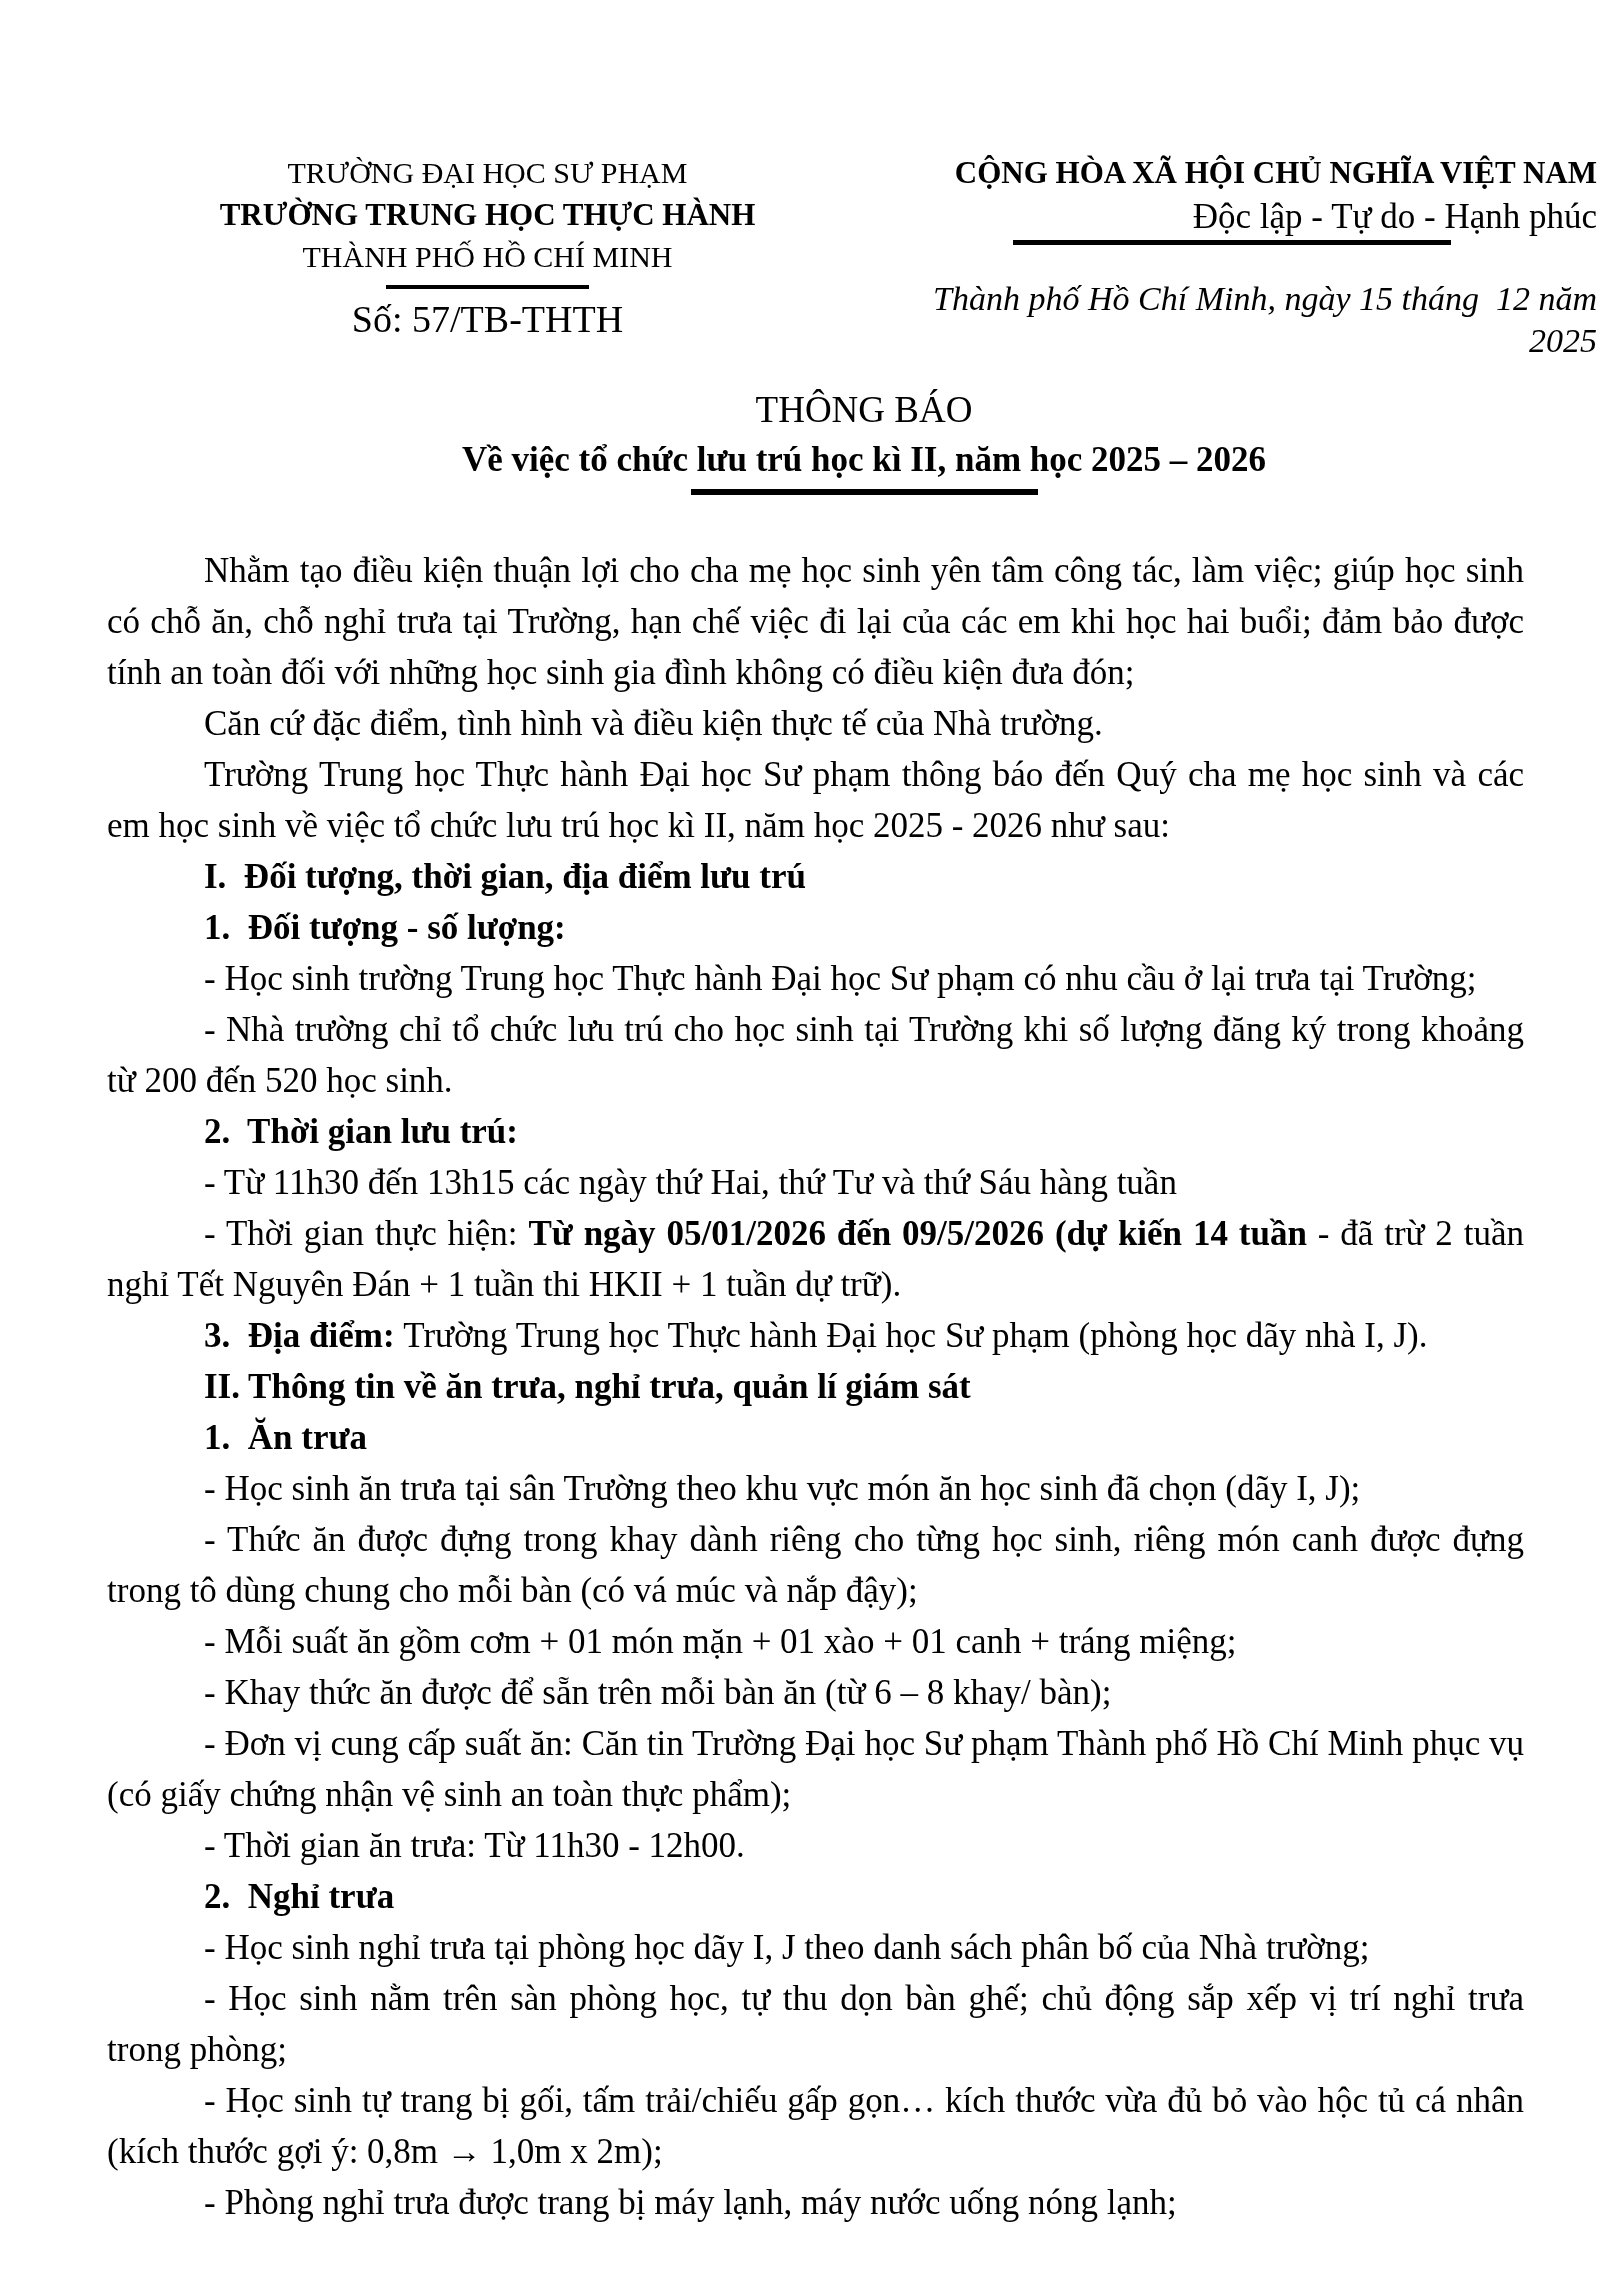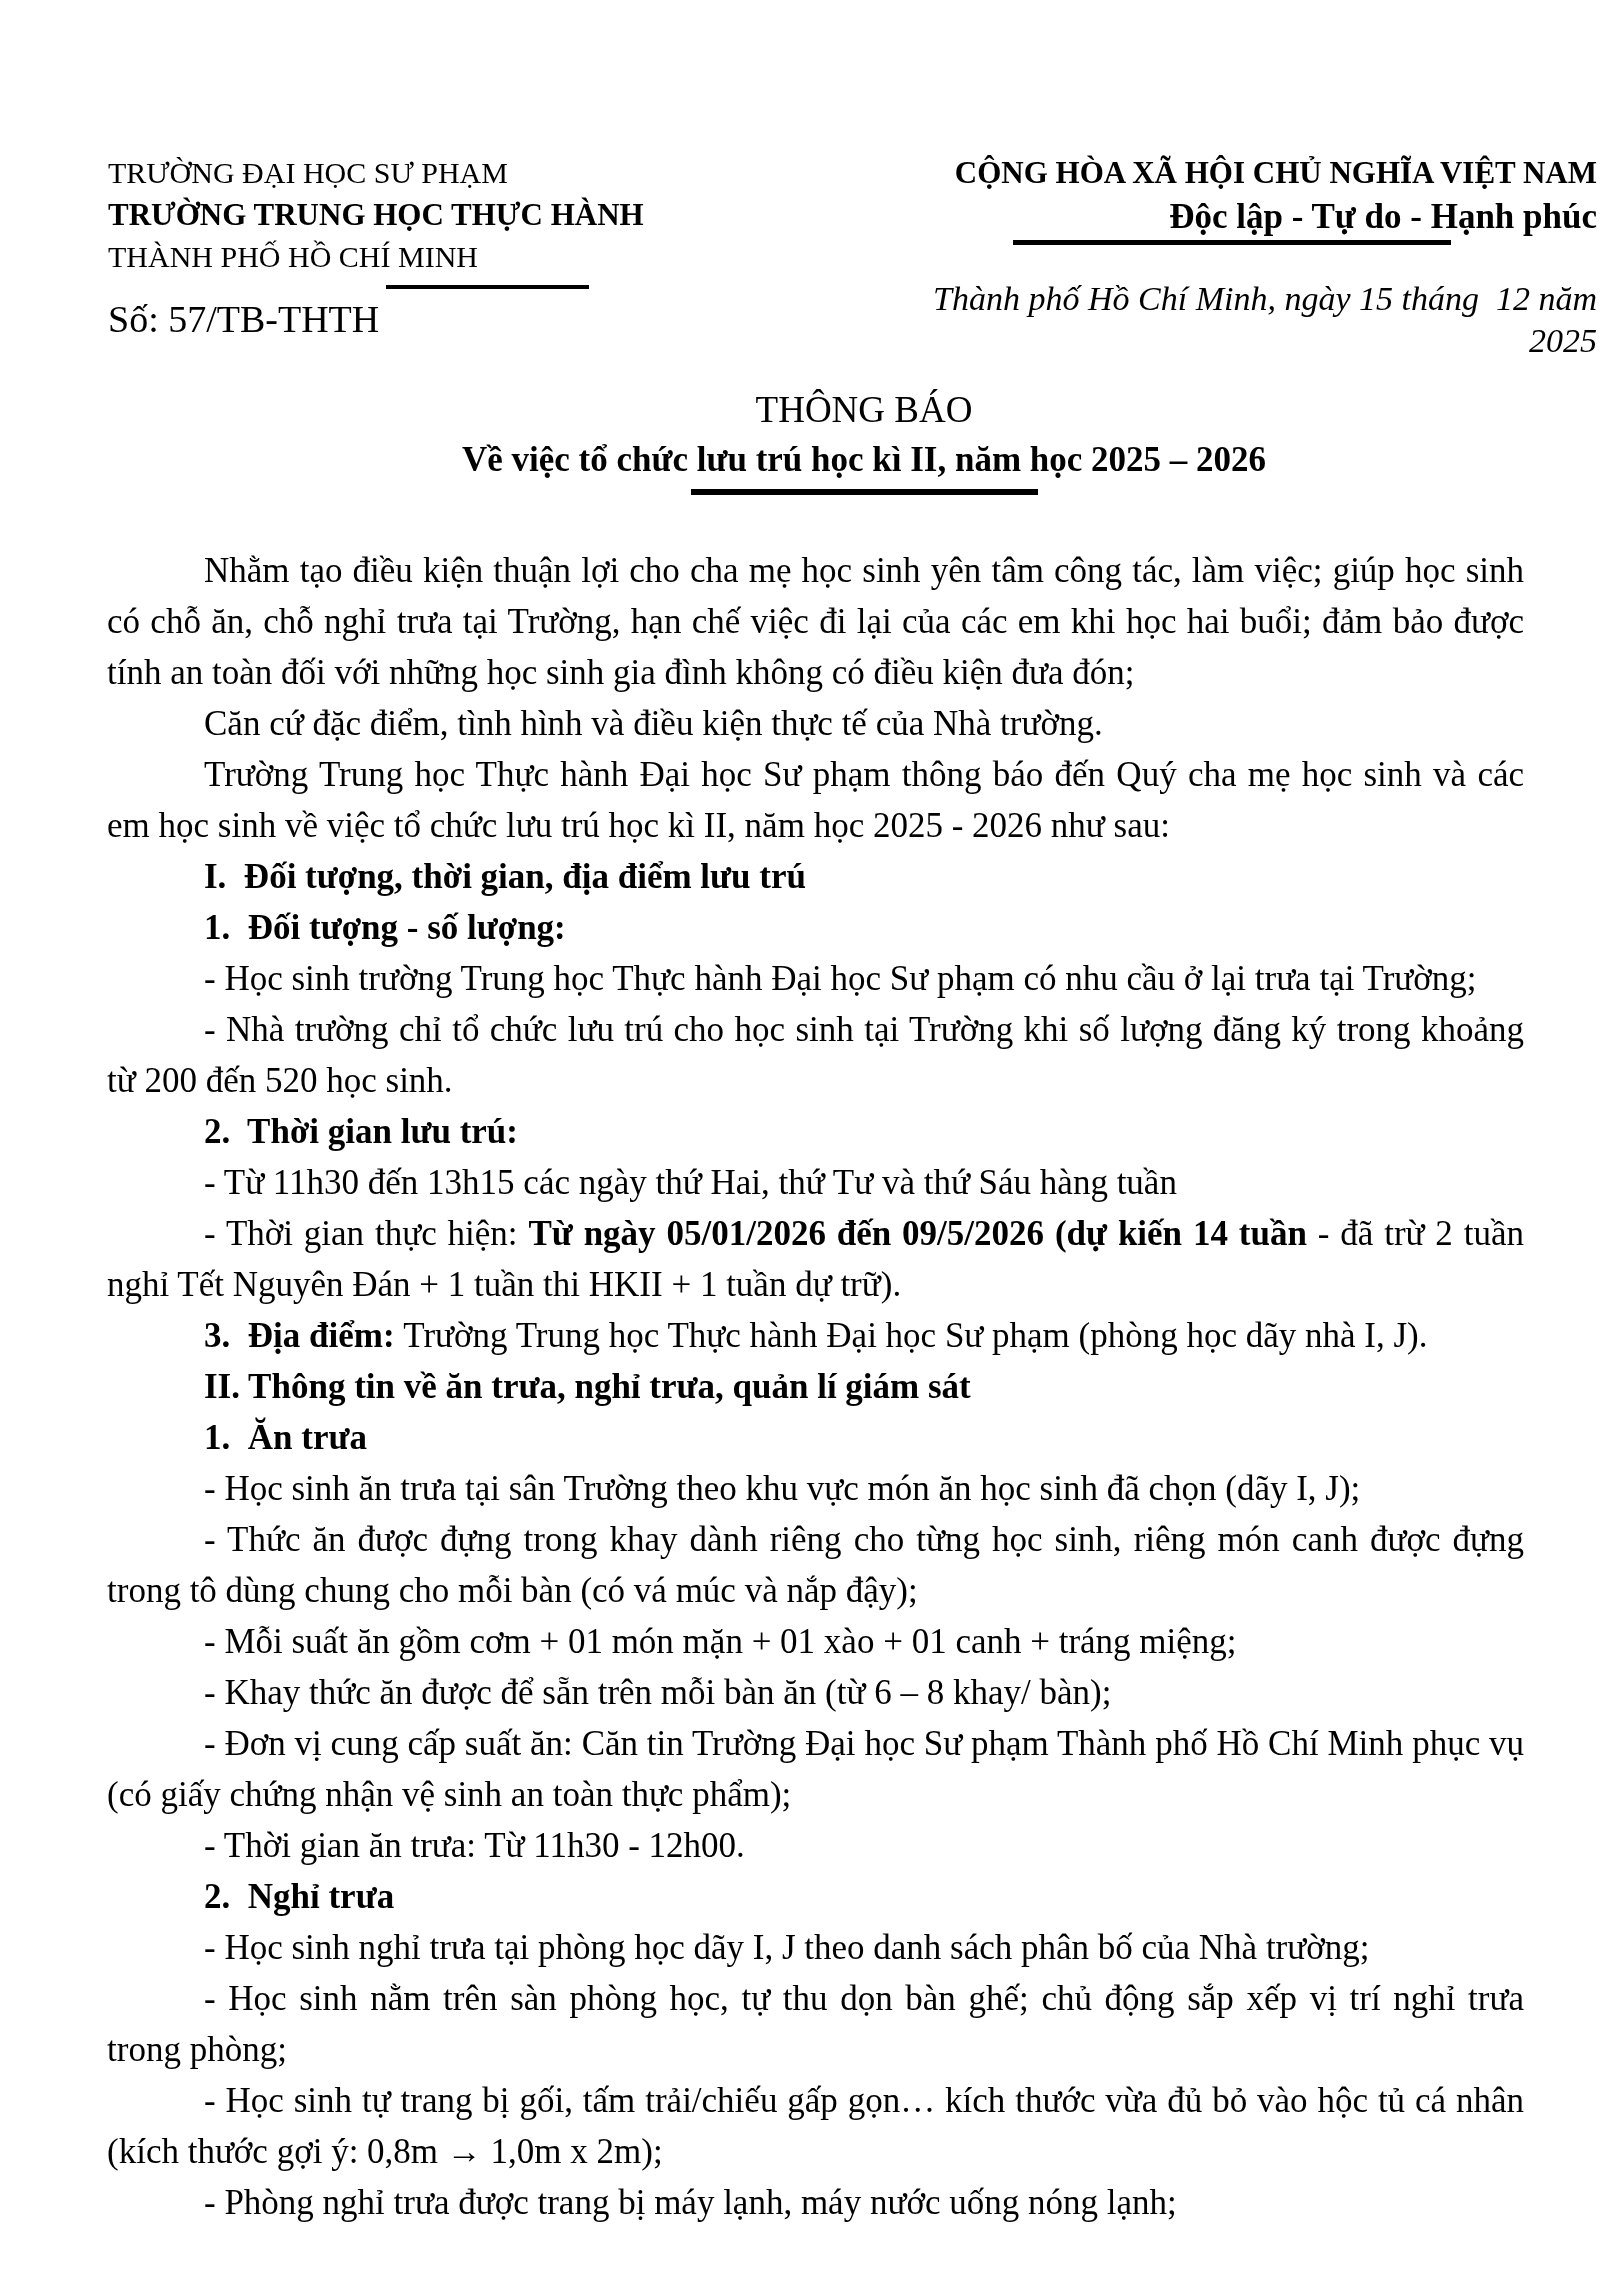--- a/index.html
+++ b/index.html
@@ -16,20 +16,21 @@
   }
   
   .header {
     padding-top: 152px;
     display: flex;
     align-items: flex-start;
   }
   .header-left {
     margin-left: 108px;
     width: 759px;
+    text-align: center;
   }
   .header-right {
     width: 730px;
     text-align: right;
   }
   .org-line {
     font-size: 30px;
     line-height: 42px;
   }
   .org-line.bold { font-weight: bold; font-size: 31px; }
@@ -47,21 +48,21 @@
     line-height: 42px;
   }
   .national-title {
     font-size: 31px;
     line-height: 42px;
     font-weight: bold;
   }
   .motto {
     font-size: 35px;
     line-height: 46px;
-    font-weight: bold;
+    font-weight: normal;
   }
   .rule-right {
     width: 438px;
     margin: 0 auto;
   }
   .date-line {
     margin-top: 33px;
     font-size: 34px;
     line-height: 42px;
     font-style: italic;

